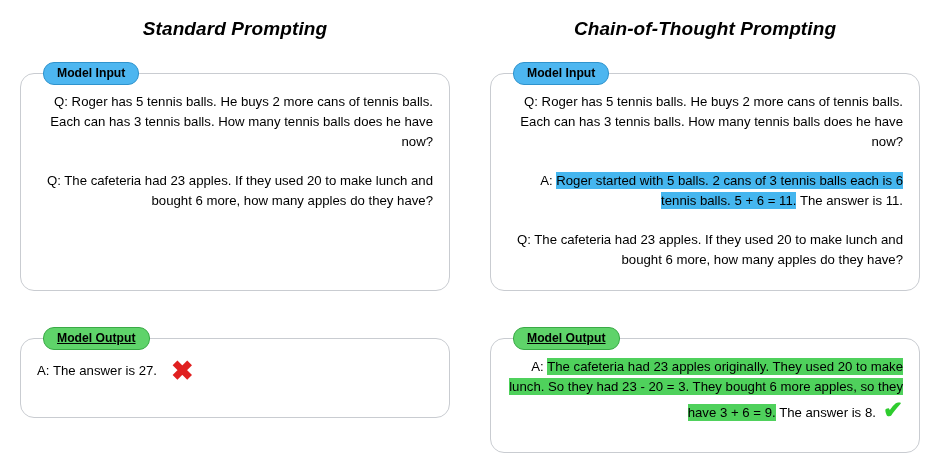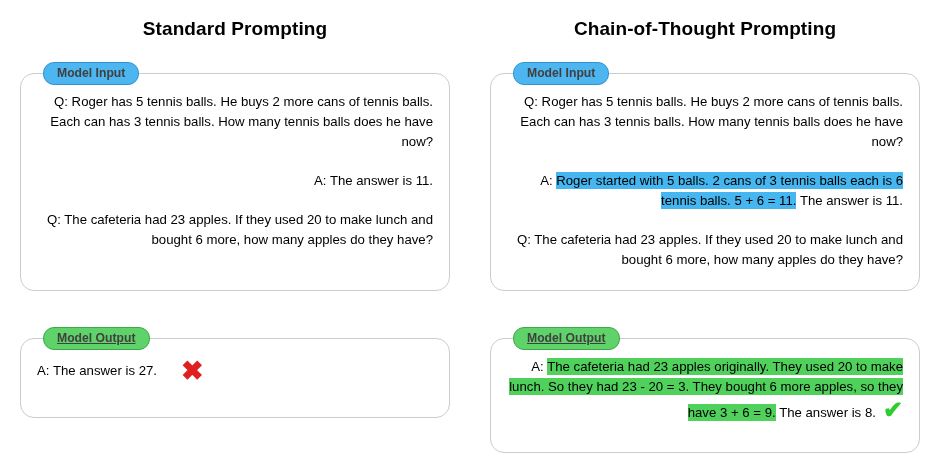--- a/index.html
+++ b/index.html
@@ -27,20 +27,21 @@
   .col-left { left: 20px; }
   .col-right { left: 490px; }
 
   .col-title {
     text-align: center;
     font-size: 19px;
     font-weight: bold;
     letter-spacing: 0.1px;
     margin: 18px 0 0 0;
     white-space: nowrap;
+    font-style: italic;
   }
 
   .panel {
     position: relative;
     border: 1.6px solid #c9ccd1;
     border-radius: 14px;
     background: #ffffff;
     box-sizing: border-box;
   }
   .panel-body {
@@ -51,21 +52,21 @@
   }
 
   .tag {
     position: absolute;
     top: -12px;
     left: 22px;
     border-radius: 11px;
     padding: 3px 13px 4px 13px;
     font-size: 12.2px;
     font-weight: bold;
-    color: #404040;
+    color: #000000;
     border: 1.4px solid rgba(0,0,0,0.28);
     white-space: nowrap;
     line-height: 14px;
   }
   .tag-input { background: #4db6f0; border-color: #2f93cd; }
   .tag-output { background: #5fd36a; border-color: #3aaa46; text-decoration: underline; }
 
   .para { margin: 0; }
   .para + .para { margin-top: 19px; }
 
@@ -78,21 +79,20 @@
   .hl-green {
     background: #4fd15c;
     box-decoration-break: clone;
     -webkit-box-decoration-break: clone;
     padding: 1px 0;
   }
 
   .answer-row {
     display: flex;
     align-items: center;
-    gap: 10px;
   }
 
   .mark {
     display: inline-block;
     line-height: 1;
     font-weight: bold;
   }
   .mark-cross {
     color: #e02020;
     font-size: 27px;
@@ -118,21 +118,20 @@
 <div class="figure">
 
   <div class="column col-left">
     <div class="col-title">Standard Prompting</div>
   </div>
 
   <div class="panel" id="input-left">
     <div class="tag tag-input">Model Input</div>
     <div class="panel-body">
       <p class="para">Q: Roger has 5 tennis balls. He buys 2 more cans of tennis balls. Each can has 3 tennis balls. How many tennis balls does he have now?</p>
-      <p class="para">A: The answer is 11.</p>
       <p class="para">Q: The cafeteria had 23 apples. If they used 20 to make lunch and bought 6 more, how many apples do they have?</p>
     </div>
   </div>
 
   <div class="panel" id="output-left">
     <div class="tag tag-output">Model Output</div>
     <div class="panel-body">
       <p class="para answer-row">
         <span>A: The answer is 27.</span>
         <span class="mark mark-cross">✖</span>

